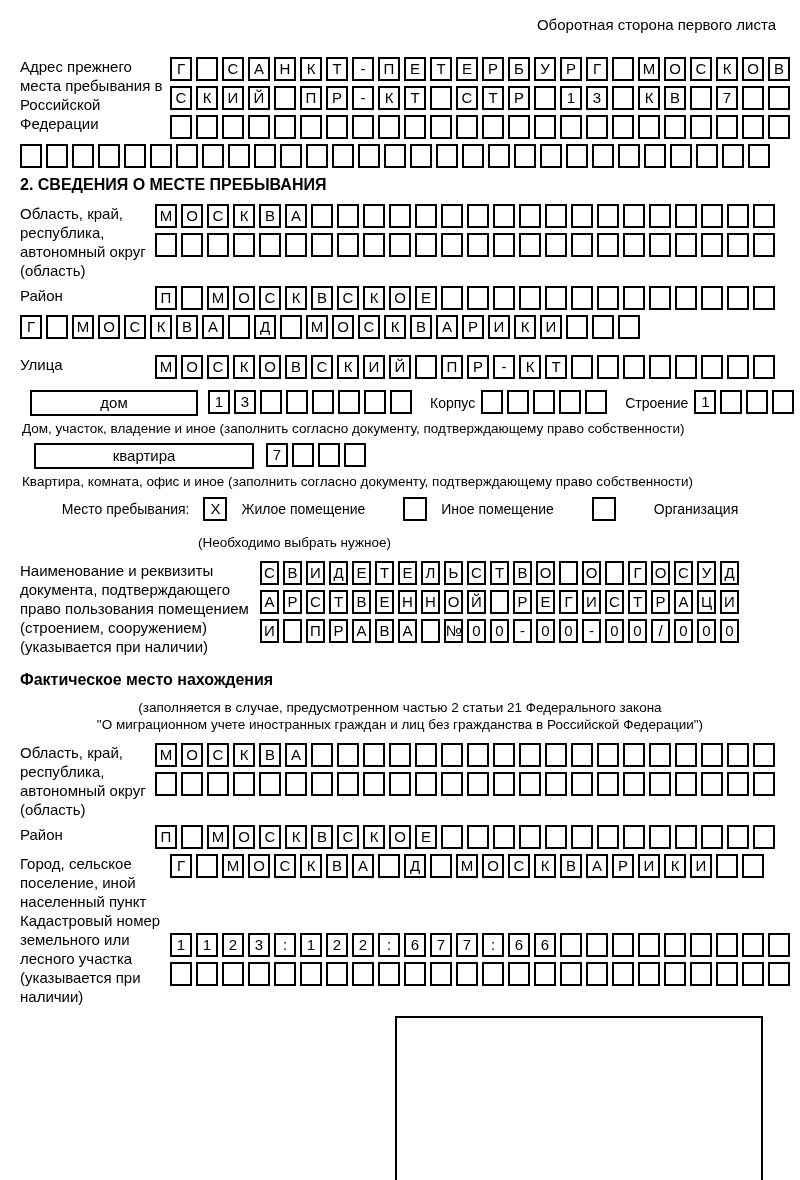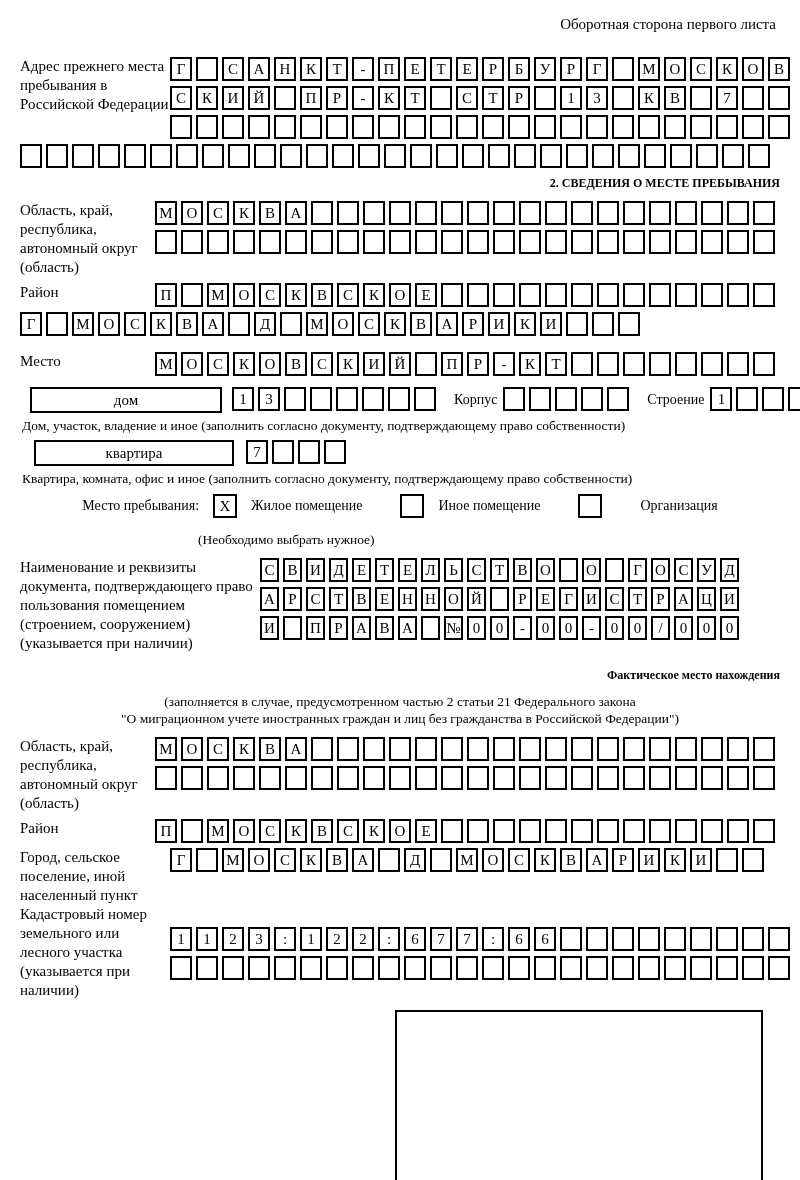--- a/index.html
+++ b/index.html
@@ -1,37 +1,37 @@
 <!DOCTYPE html>
 <html><head>
 <meta charset="utf-8">
 <style>
   html,body{margin:0;padding:0;background:#fff;}
   .page{
     width:800px;height:1180px;box-sizing:border-box;
     padding:12px 20px 0 20px;overflow:hidden;position:relative;
     background:#fff;color:#000;
-    font-family:Liberation Serif, serif;
+    font-family:Liberation Sans, sans-serif;
   }
   .header-note{text-align:right;font-size:15px;margin:4px 4px 24px 0;}
   .frow{display:flex;align-items:flex-start;}
   .label{font-size:15px;line-height:19px;flex-shrink:0;}
   .w150{width:150px;}
   .w135{width:135px;}
   .w240{width:240px;}
   .cells-col{display:flex;flex-direction:column;}
   .cells-row{display:flex;height:24px;margin-bottom:5px;}
   .cell{
     display:inline-block;box-sizing:border-box;flex-shrink:0;
     width:22px;height:24px;border:2px solid #000;margin-right:4px;
     font-size:15px;line-height:20px;text-align:center;background:#fff;
   }
   .sm .cell{width:19px;margin-right:4px;}
   .note{font-size:13.5px;text-align:center;line-height:17px;}
-  .sec-title{font-size:12px;font-weight:bold;text-align:right;margin:8px 0 10px 0;}
+  .sec-title{font-size:16px;font-weight:bold;text-align:left;margin:8px 0 10px 0;}
   .wide-box{box-sizing:border-box;border:2px solid #000;height:26px;
     font-size:15px;line-height:22px;text-align:center;background:#fff;flex-shrink:0;}
   .inline-label{font-size:14px;line-height:26px;white-space:nowrap;}
   .checkbox{display:inline-block;box-sizing:border-box;width:24px;height:24px;
     border:2px solid #000;text-align:center;font-size:15px;line-height:20px;flex-shrink:0;}
   .caption{font-size:13.5px;line-height:17px;margin:1px 0 6px 2px;}
   .stay-row{display:flex;align-items:center;margin-top:4px;justify-content:center;}
   .stay-row .sp{width:14px;flex-shrink:0;}
   .stay-row .sp2{width:38px;flex-shrink:0;}
   .mark-block{margin-left:375px;width:388px;margin-top:10px;}
@@ -275,21 +275,21 @@
         <span class="cell">И</span>
         <span class="cell">К</span>
         <span class="cell">И</span>
         <span class="cell"></span>
         <span class="cell"></span>
         <span class="cell"></span>
       </div>
   </div>
 
   <div class="frow">
-    <div class="label w135">Место</div>
+    <div class="label w135">Улица</div>
     <div class="cells-row">
         <span class="cell">М</span>
         <span class="cell">О</span>
         <span class="cell">С</span>
         <span class="cell">К</span>
         <span class="cell">О</span>
         <span class="cell">В</span>
         <span class="cell">С</span>
         <span class="cell">К</span>
         <span class="cell">И</span>
@@ -305,21 +305,21 @@
         <span class="cell"></span>
         <span class="cell"></span>
         <span class="cell"></span>
         <span class="cell"></span>
         <span class="cell"></span>
         <span class="cell"></span>
       </div>
   </div>
 
   <div class="frow mt6" style="margin-left:10px;">
-    <div class="wide-box" style="width:192px;">дом</div>
+    <div class="wide-box" style="width:168px;">дом</div>
     <div class="cells-row" style="margin-left:10px;">
         <span class="cell">1</span>
         <span class="cell">3</span>
         <span class="cell"></span>
         <span class="cell"></span>
         <span class="cell"></span>
         <span class="cell"></span>
         <span class="cell"></span>
         <span class="cell"></span>
       </div>
@@ -335,21 +335,21 @@
     <div class="cells-row">
         <span class="cell">1</span>
         <span class="cell"></span>
         <span class="cell"></span>
         <span class="cell"></span>
       </div>
   </div>
   <div class="caption">Дом, участок, владение и иное (заполнить согласно документу, подтверждающему право собственности)</div>
 
   <div class="frow mt6" style="margin-left:14px;">
-    <div class="wide-box" style="width:200px;">квартира</div>
+    <div class="wide-box" style="width:220px;">квартира</div>
     <div class="cells-row" style="margin-left:12px;">
         <span class="cell">7</span>
         <span class="cell"></span>
         <span class="cell"></span>
         <span class="cell"></span>
       </div>
   </div>
   <div class="caption">Квартира, комната, офис и иное (заполнить согласно документу, подтверждающему право собственности)</div>
 
   <div class="stay-row">

